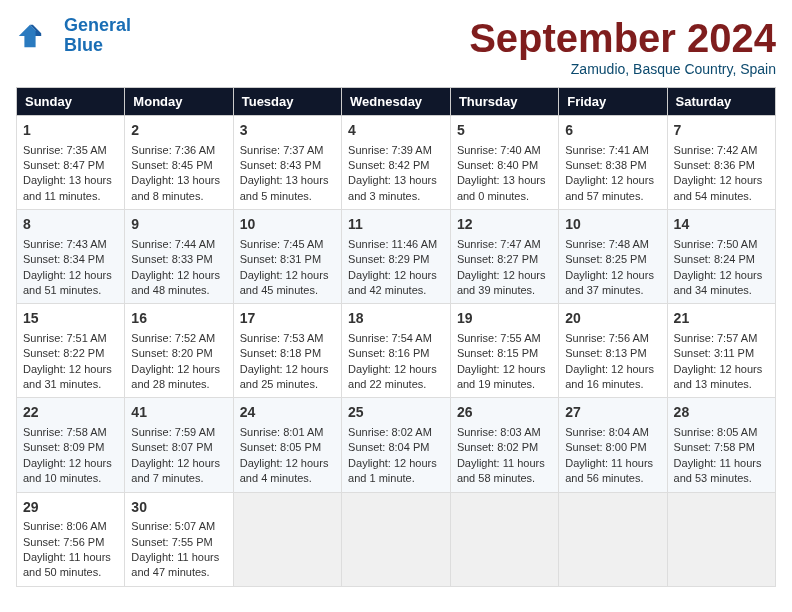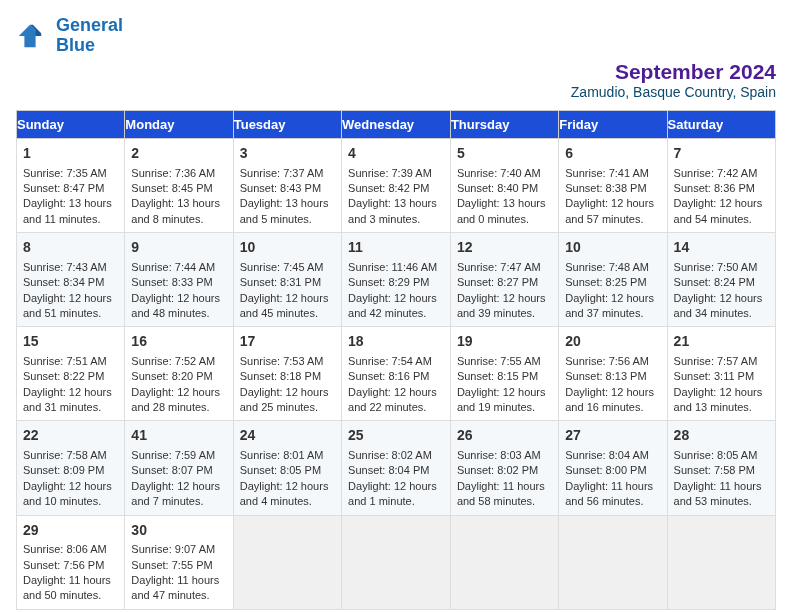--- a/index.html
+++ b/index.html
@@ -12,59 +12,58 @@
     }
     .header {
       display: flex;
       justify-content: space-between;
       align-items: flex-start;
       margin-bottom: 10px;
     }
     .logo {
       display: flex;
       align-items: center;
-      gap: 12px;
+      gap: 20px;
     }
     .logo-text {
       font-size: 18px;
       font-weight: bold;
       color: #333;
       line-height: 1.1;
     }
     .logo-text span {
       color: #1a6eb5;
     }
     .logo-icon {
       width: 28px;
       height: 28px;
     }
     .title-block {
       text-align: right;
     }
     .month-title {
-      font-size: 21px;
+      font-size: 40px;
       font-weight: bold;
-      color: #4c1d95;
-      margin-top: 44px;
+      color: #7f1d1d;
     }
     .subtitle {
       font-size: 14px;
       color: #0c4a6e;
     }
     table {
       width: 100%;
       border-collapse: collapse;
       font-size: 11px;
     }
     thead tr th {
-      background-color: #1d4ed8;
+      background-color: #0f172a;
       color: #fff;
       font-size: 13px;
       font-weight: bold;
-      padding: 6px 0;
+      padding: 6px 8px;
       text-align: left;
       border: 1px solid #ccc;
     }
     tbody tr td {
       border: 1px solid #ddd;
       vertical-align: top;
       padding: 5px 6px;
       height: 80px;
       background: #fff;
       color: #333;
@@ -324,21 +323,21 @@
       <tr>
         <td>
           <span class="day-num">29</span>
           <div>Sunrise: 8:06 AM</div>
           <div>Sunset: 7:56 PM</div>
           <div>Daylight: 11 hours</div>
           <div>and 50 minutes.</div>
         </td>
         <td>
           <span class="day-num">30</span>
-          <div>Sunrise: 9:07 AM</div>
+          <div>Sunrise: 5:07 AM</div>
           <div>Sunset: 7:55 PM</div>
           <div>Daylight: 11 hours</div>
           <div>and 47 minutes.</div>
         </td>
         <td class="empty"></td>
         <td class="empty"></td>
         <td class="empty"></td>
         <td class="empty"></td>
         <td class="empty"></td>
       </tr>

